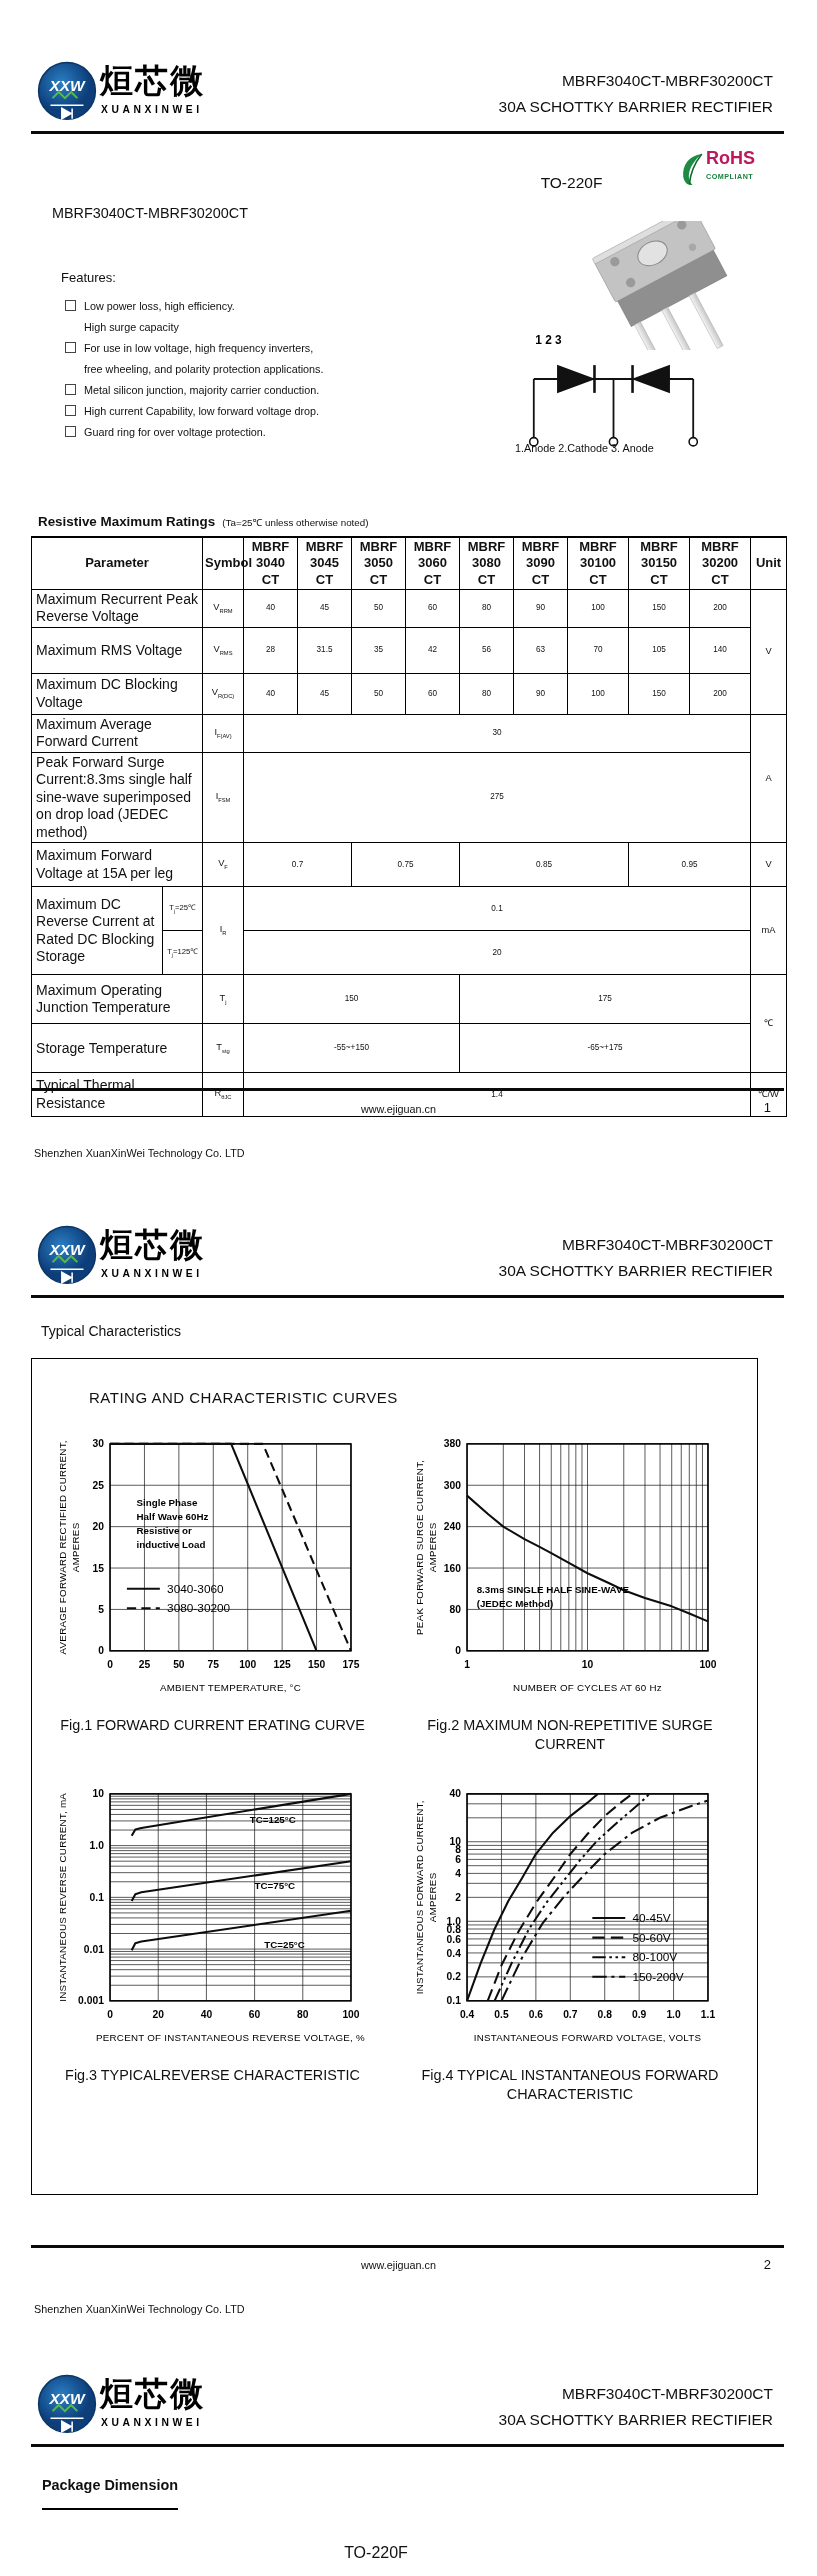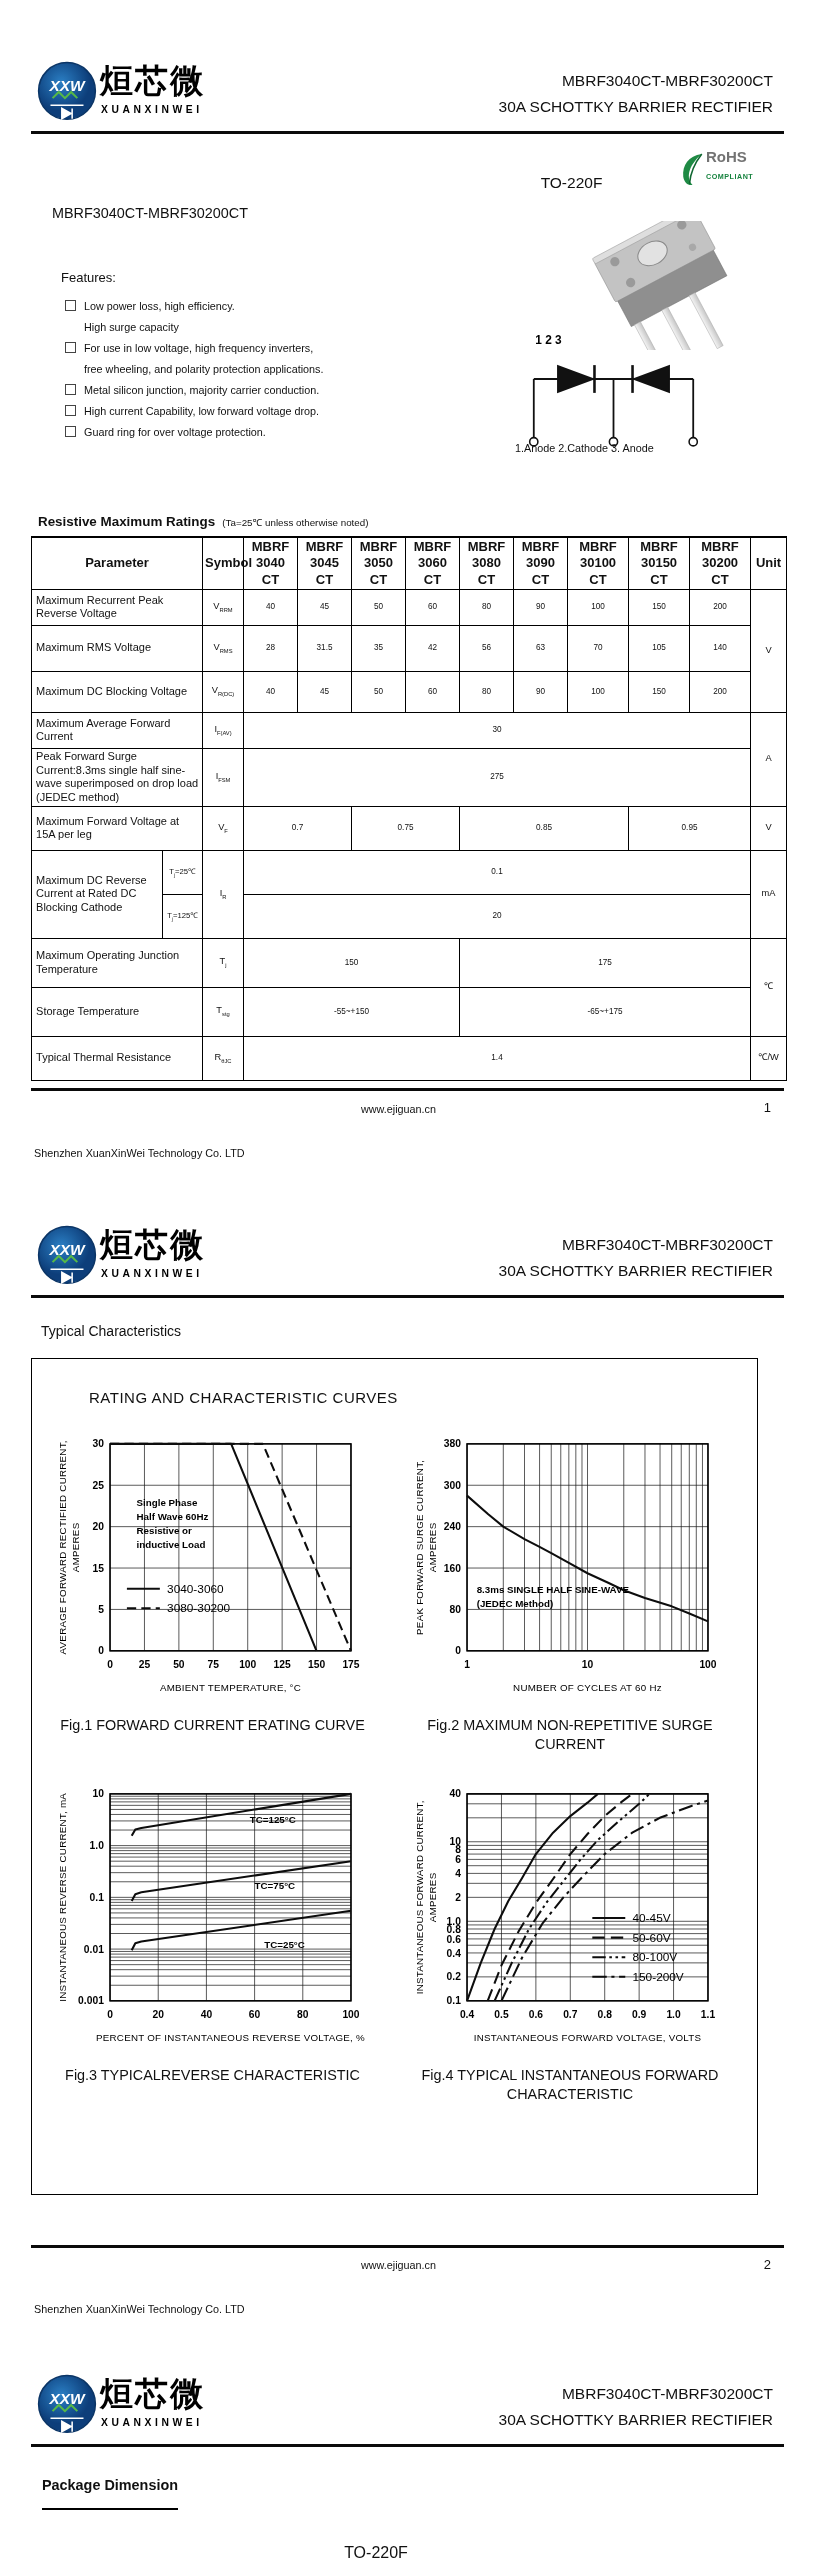--- a/index.html
+++ b/index.html
@@ -15,39 +15,39 @@
   .title-block{position:absolute;right:45px;width:392px;text-align:right;}
   .title-l1{font-size:15.5px;font-weight:500;letter-spacing:0px;}
   .title-l2{font-size:15.5px;font-weight:500;margin-top:8.2px;}
   .ftr-rule{position:absolute;left:31px;width:753px;height:3.1px;background:#0a0a0a;}
   .ftr-company{position:absolute;left:34px;font-size:10.8px;margin-top:44px;}
   .ftr-site{position:absolute;left:361px;font-size:10.8px;}
   .ftr-page{position:absolute;right:47px;font-size:13px;}
 
   
   .rohs{position:absolute;left:679px;top:151px;width:103px;height:41px;}
-  .rohs-txt{position:absolute;left:27px;top:-3.1px;font-size:15px;font-weight:800;color:#737373;letter-spacing:0px;}
+  .rohs-txt{position:absolute;left:27px;top:-3.1px;font-size:18px;font-weight:800;color:#be185d;letter-spacing:0px;}
   .rohs-sub{position:absolute;left:27px;top:20.6px;font-size:7.2px;font-weight:700;color:#17833f;letter-spacing:0.5px;text-align:right;}
   .to220-p1{position:absolute;left:515px;top:174px;width:113px;text-align:center;font-size:15.5px;}
   .part-heading{position:absolute;left:52px;top:205px;font-size:14.4px;font-weight:500;}
   .features-title{position:absolute;left:61px;top:270px;font-size:13px;}
   .features{position:absolute;left:65px;top:295px;width:392px;}
   .feat-row{display:flex;align-items:center;height:21px;font-size:10.8px;}
   .feat-box{flex:0 0 8.8px;height:8.8px;border:1px solid #444;margin-right:8.2px;}
   .feat-box.hidden{visibility:hidden;}
   .pinout-cap{position:absolute;left:515px;top:442px;width:222px;font-size:10.8px;}
   .amr-head{position:absolute;left:38px;top:514px;}
   .amr-title{font-size:13.4px;font-weight:700;}
   .amr-sub{font-size:9.8px;margin-left:7.2px;}
 
   table.ratings{position:absolute;left:31px;top:536px;width:752px;border-collapse:collapse;table-layout:fixed;}
   table.ratings td{border:1px solid #000;text-align:center;vertical-align:middle;font-size:8.2px;padding:1px 2.1px;line-height:1.25;}
   table.ratings tr:first-child td{border-top:2.1px solid #000;}
   table.ratings td.hdr{font-weight:700;font-size:13px;}
-  table.ratings td.param{text-align:left;padding-left:4.1px;font-size:11px;}
+  table.ratings td.param{text-align:left;padding-left:4.1px;font-size:14px;}
   table.ratings td.cond{font-size:7.7px;}
   table.ratings td.sym{font-size:9.3px;}
   table.ratings td.unit{font-size:9.3px;}
   table.ratings sub{font-size:0.62em;}
 
   
   .typ-title{position:absolute;left:41px;top:1323px;font-size:14px;}
   .curves-box{position:absolute;left:31px;top:1358px;width:725px;height:835px;border:1.5px solid #000;}
   .curves-title{position:absolute;left:57px;top:30px;font-size:15px;letter-spacing:0.5px;}
   .figure{position:absolute;width:340px;}
@@ -269,21 +269,21 @@
         <tr style="height: 44px;">
           <td colspan="2" class="param">Maximum Forward Voltage at 15A per leg</td>
           <td class="sym">V<sub>F</sub></td>
           <td colspan="2">0.7</td>
           <td colspan="2">0.75</td>
           <td colspan="3">0.85</td>
           <td colspan="2">0.95</td>
           <td class="unit">V</td>
         </tr>
         <tr style="height: 44px;">
-          <td rowspan="2" class="param">Maximum DC Reverse Current at Rated DC Blocking Cathode</td>
+          <td rowspan="2" class="param">Maximum DC Reverse Current at Rated DC Blocking Storage</td>
           <td class="cond">T<sub>j</sub>=25℃</td>
           <td rowspan="2" class="sym">I<sub>R</sub></td>
           <td colspan="9">0.1</td>
           <td rowspan="2" class="unit">mA</td>
         </tr>
         <tr style="height: 44px;">
           <td class="cond">T<sub>j</sub>=125℃</td>
           <td colspan="9">20</td>
         </tr>
         <tr style="height: 49px;">

